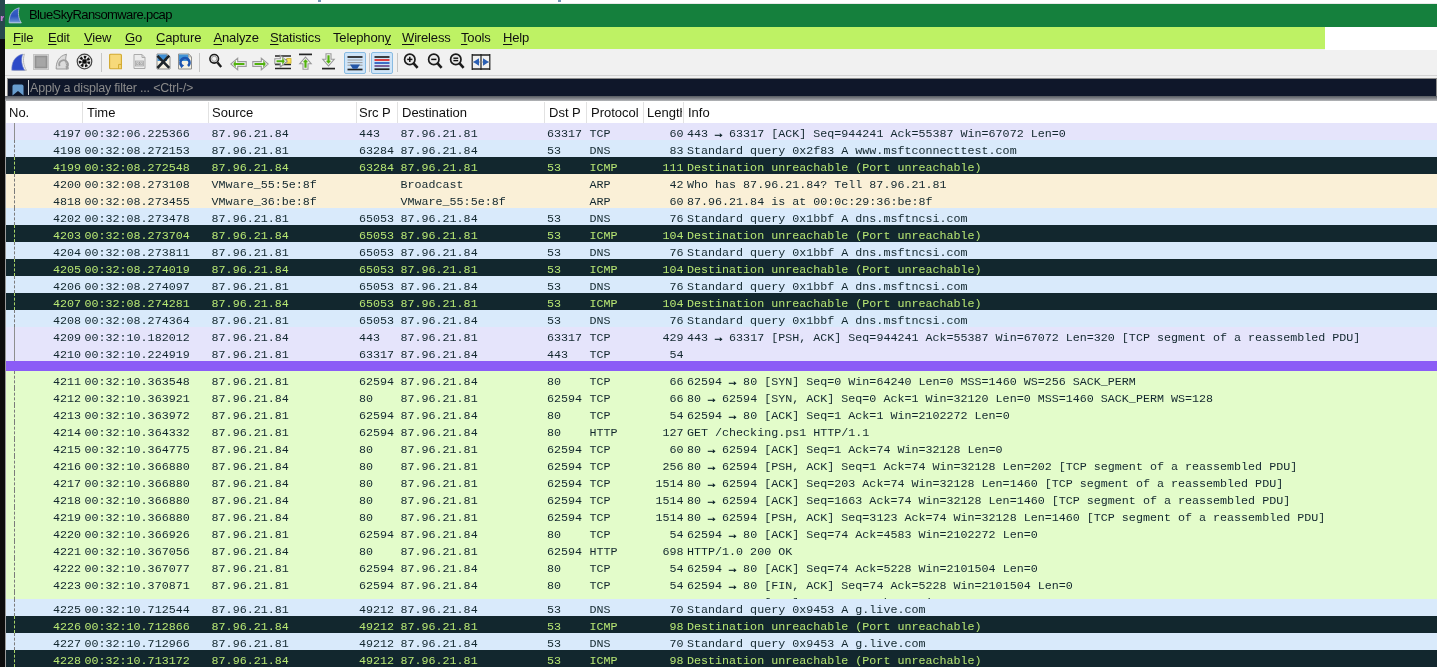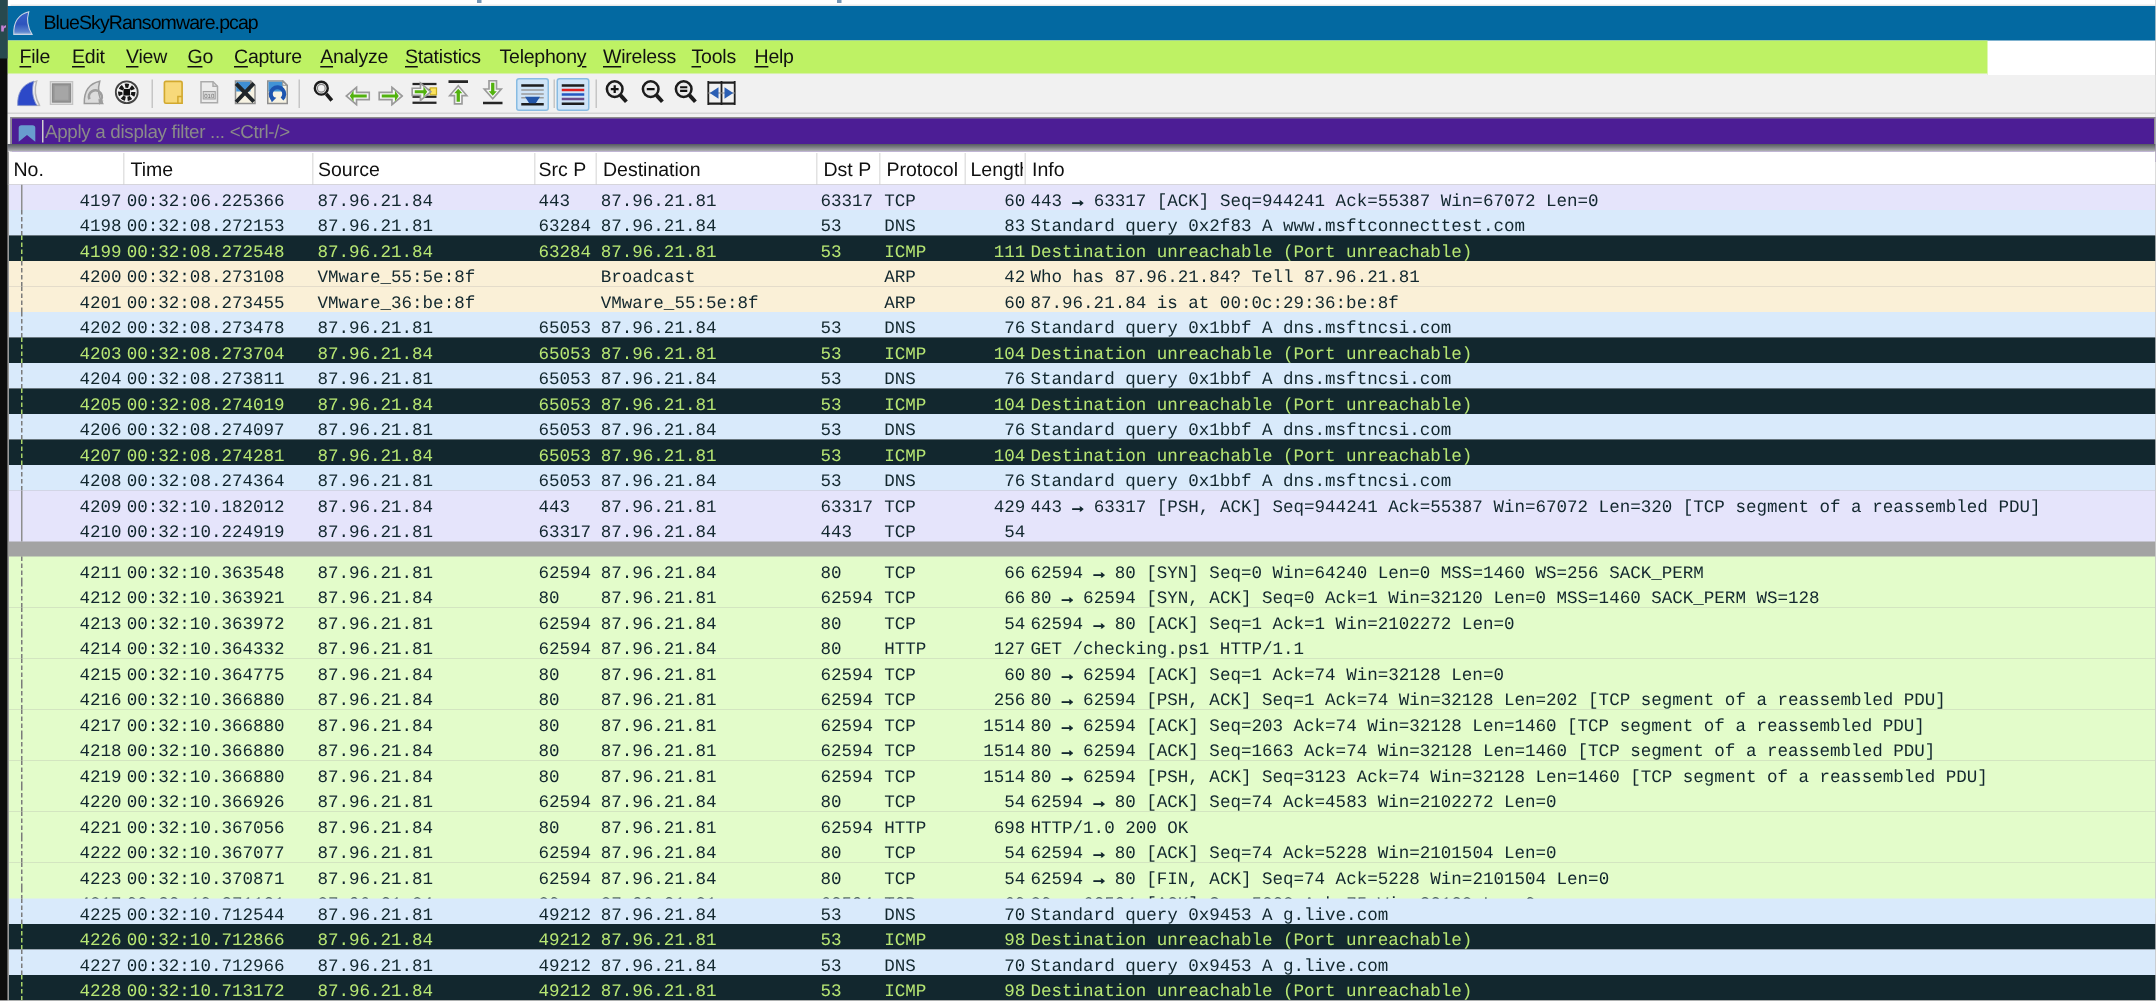--- a/index.html
+++ b/index.html
@@ -2,40 +2,40 @@
 <html><head><meta charset="utf-8"><title>BlueSkyRansomware.pcap</title>
 <style>
 *{margin:0;padding:0;box-sizing:border-box;}
 html,body{width:1437px;height:667px;overflow:hidden;}
 body{font-family:"Liberation Sans",sans-serif;background:#fff;position:relative;}
 #sliver{position:absolute;left:0;top:0;width:5px;height:667px;background:#0d0d0d;z-index:50;}
 #sliver .teal{position:absolute;left:0;top:0;width:5px;height:39px;background:#28494e;}
 #sliver .mag{position:absolute;left:0;top:12px;width:4px;height:9px;color:#c981d6;font:600 12px "Liberation Sans",sans-serif;overflow:hidden;}
 #topstrip{position:absolute;left:5px;top:0;width:1432px;height:4px;background:#fff;}
 #topstrip .ln{position:absolute;left:2px;top:3px;width:1430px;height:1px;background:#e9e9e9;}
-#titlebar{position:absolute;left:5px;top:4px;width:1432px;height:23px;background:#0369a1;}
+#titlebar{position:absolute;left:5px;top:4px;width:1432px;height:23px;background:#15803d;}
 #titlebar .ttl{position:absolute;left:24px;top:2.5px;font-size:13px;letter-spacing:-0.6px;color:#000;}
 #menubar{position:absolute;left:5px;top:27px;width:1320px;height:23px;background:#bef264;border-bottom:1px solid #f0f0f0;}
 .mi{position:absolute;top:3px;font-size:13px;letter-spacing:-0.15px;color:#111;}
 .mi u{text-decoration:underline;text-underline-offset:2px;}
 #toolbar{position:absolute;left:5px;top:50px;width:1432px;height:26px;background:#f1f1f1;border-bottom:1px solid #d4d4d4;}
 .tbi{position:absolute;top:3px;}
 .tsep{position:absolute;top:3px;width:1px;height:19px;background:#c6c6c6;}
 .tbtn{position:absolute;top:2px;width:22px;height:22px;background:#cfe4f7;border:1px solid #88bbe2;border-radius:2px;}
 #filterbar{position:absolute;left:5px;top:76px;width:1432px;height:20px;background:#f1f1f1;}
-#finput{position:absolute;left:2px;top:2px;width:1430px;height:30px;background:#4c1d95;border:1px solid #8c8c8c;padding-left:38px;}
+#finput{position:absolute;left:2px;top:2px;width:1430px;height:30px;background:#0f172a;border:1px solid #8c8c8c;padding-left:38px;}
 #fbook{position:absolute;left:4px;top:2.5px;width:12px;height:12px;}
 #fsep{position:absolute;left:20px;top:1px;width:1px;height:15px;background:#d0d0d0;}
 #fph{position:absolute;left:22px;top:2px;font-size:12.5px;letter-spacing:-0.2px;color:#8a8a8a;}
 #groove{position:absolute;left:5px;top:96px;width:1432px;height:5px;background:linear-gradient(#555a60,#82848a 50%,#b6b8ba);}
 #header{position:absolute;left:5px;top:101px;width:1432px;height:22.2px;background:#fff;border-left:1px solid #9a9a9a;}
 .hc{position:absolute;top:4px;font-size:13px;color:#0f0f0f;white-space:nowrap;}
 .hc.clip{width:35px;overflow:hidden;}
 .hsep{position:absolute;top:1px;width:1px;height:21px;background:#e2e2e2;}
-#rows{position:absolute;left:5px;top:123.2px;width:1432px;height:543.8px;background:#a3a3a3;border-left:1px solid #9a9a9a;overflow:hidden;font-family:"Liberation Mono",monospace;font-size:11.7px;}
+#rows{position:absolute;left:5px;top:123.2px;width:1432px;height:543.8px;background:#8b5cf6;border-left:1px solid #9a9a9a;overflow:hidden;font-family:"Liberation Mono",monospace;font-size:11.7px;}
 .row{position:absolute;left:0;width:1432px;height:17px;white-space:nowrap;}
 .row span{position:absolute;top:calc(50% + 2.2px);transform:translateY(-50%);line-height:14px;}
 .row.tcp{background:#e5e4fb;color:#12272e;}
 .row.dns{background:#d9eafb;color:#12272e;}
 .row.arp{background:#faf0d7;color:#12272e;}
 .row.http{background:#e3fcca;color:#12272e;margin-top:10px;}
 .row.icmp{background:#12272e;color:#b7e673;}
 .ind{position:absolute;left:8px;top:0;width:1px;height:100%;}
 .ind.dash{border-left:1px dashed #7b7b7b;}
 .ind.soli{border-left:1px solid #8e8e8e;}
@@ -290,21 +290,21 @@
       <span class="c-no">4200</span>
       <span class="c-time">00:32:08.273108</span>
       <span class="c-src">VMware_55:5e:8f</span>
       <span class="c-dst">Broadcast</span>
       <span class="c-proto">ARP</span>
       <span class="c-len">42</span>
       <span class="c-info">Who has 87.96.21.84? Tell 87.96.21.81</span>
     </div>
 <div class="row arp" style="top:68.000px">
       <i class="ind dash"></i>
-      <span class="c-no">4201</span>
+      <span class="c-no">4818</span>
       <span class="c-time">00:32:08.273455</span>
       <span class="c-src">VMware_36:be:8f</span>
       <span class="c-dst">VMware_55:5e:8f</span>
       <span class="c-proto">ARP</span>
       <span class="c-len">60</span>
       <span class="c-info">87.96.21.84 is at 00:0c:29:36:be:8f</span>
     </div>
 <div class="row dns" style="top:85.000px">
       <i class="ind dash"></i>
       <span class="c-no">4202</span>

